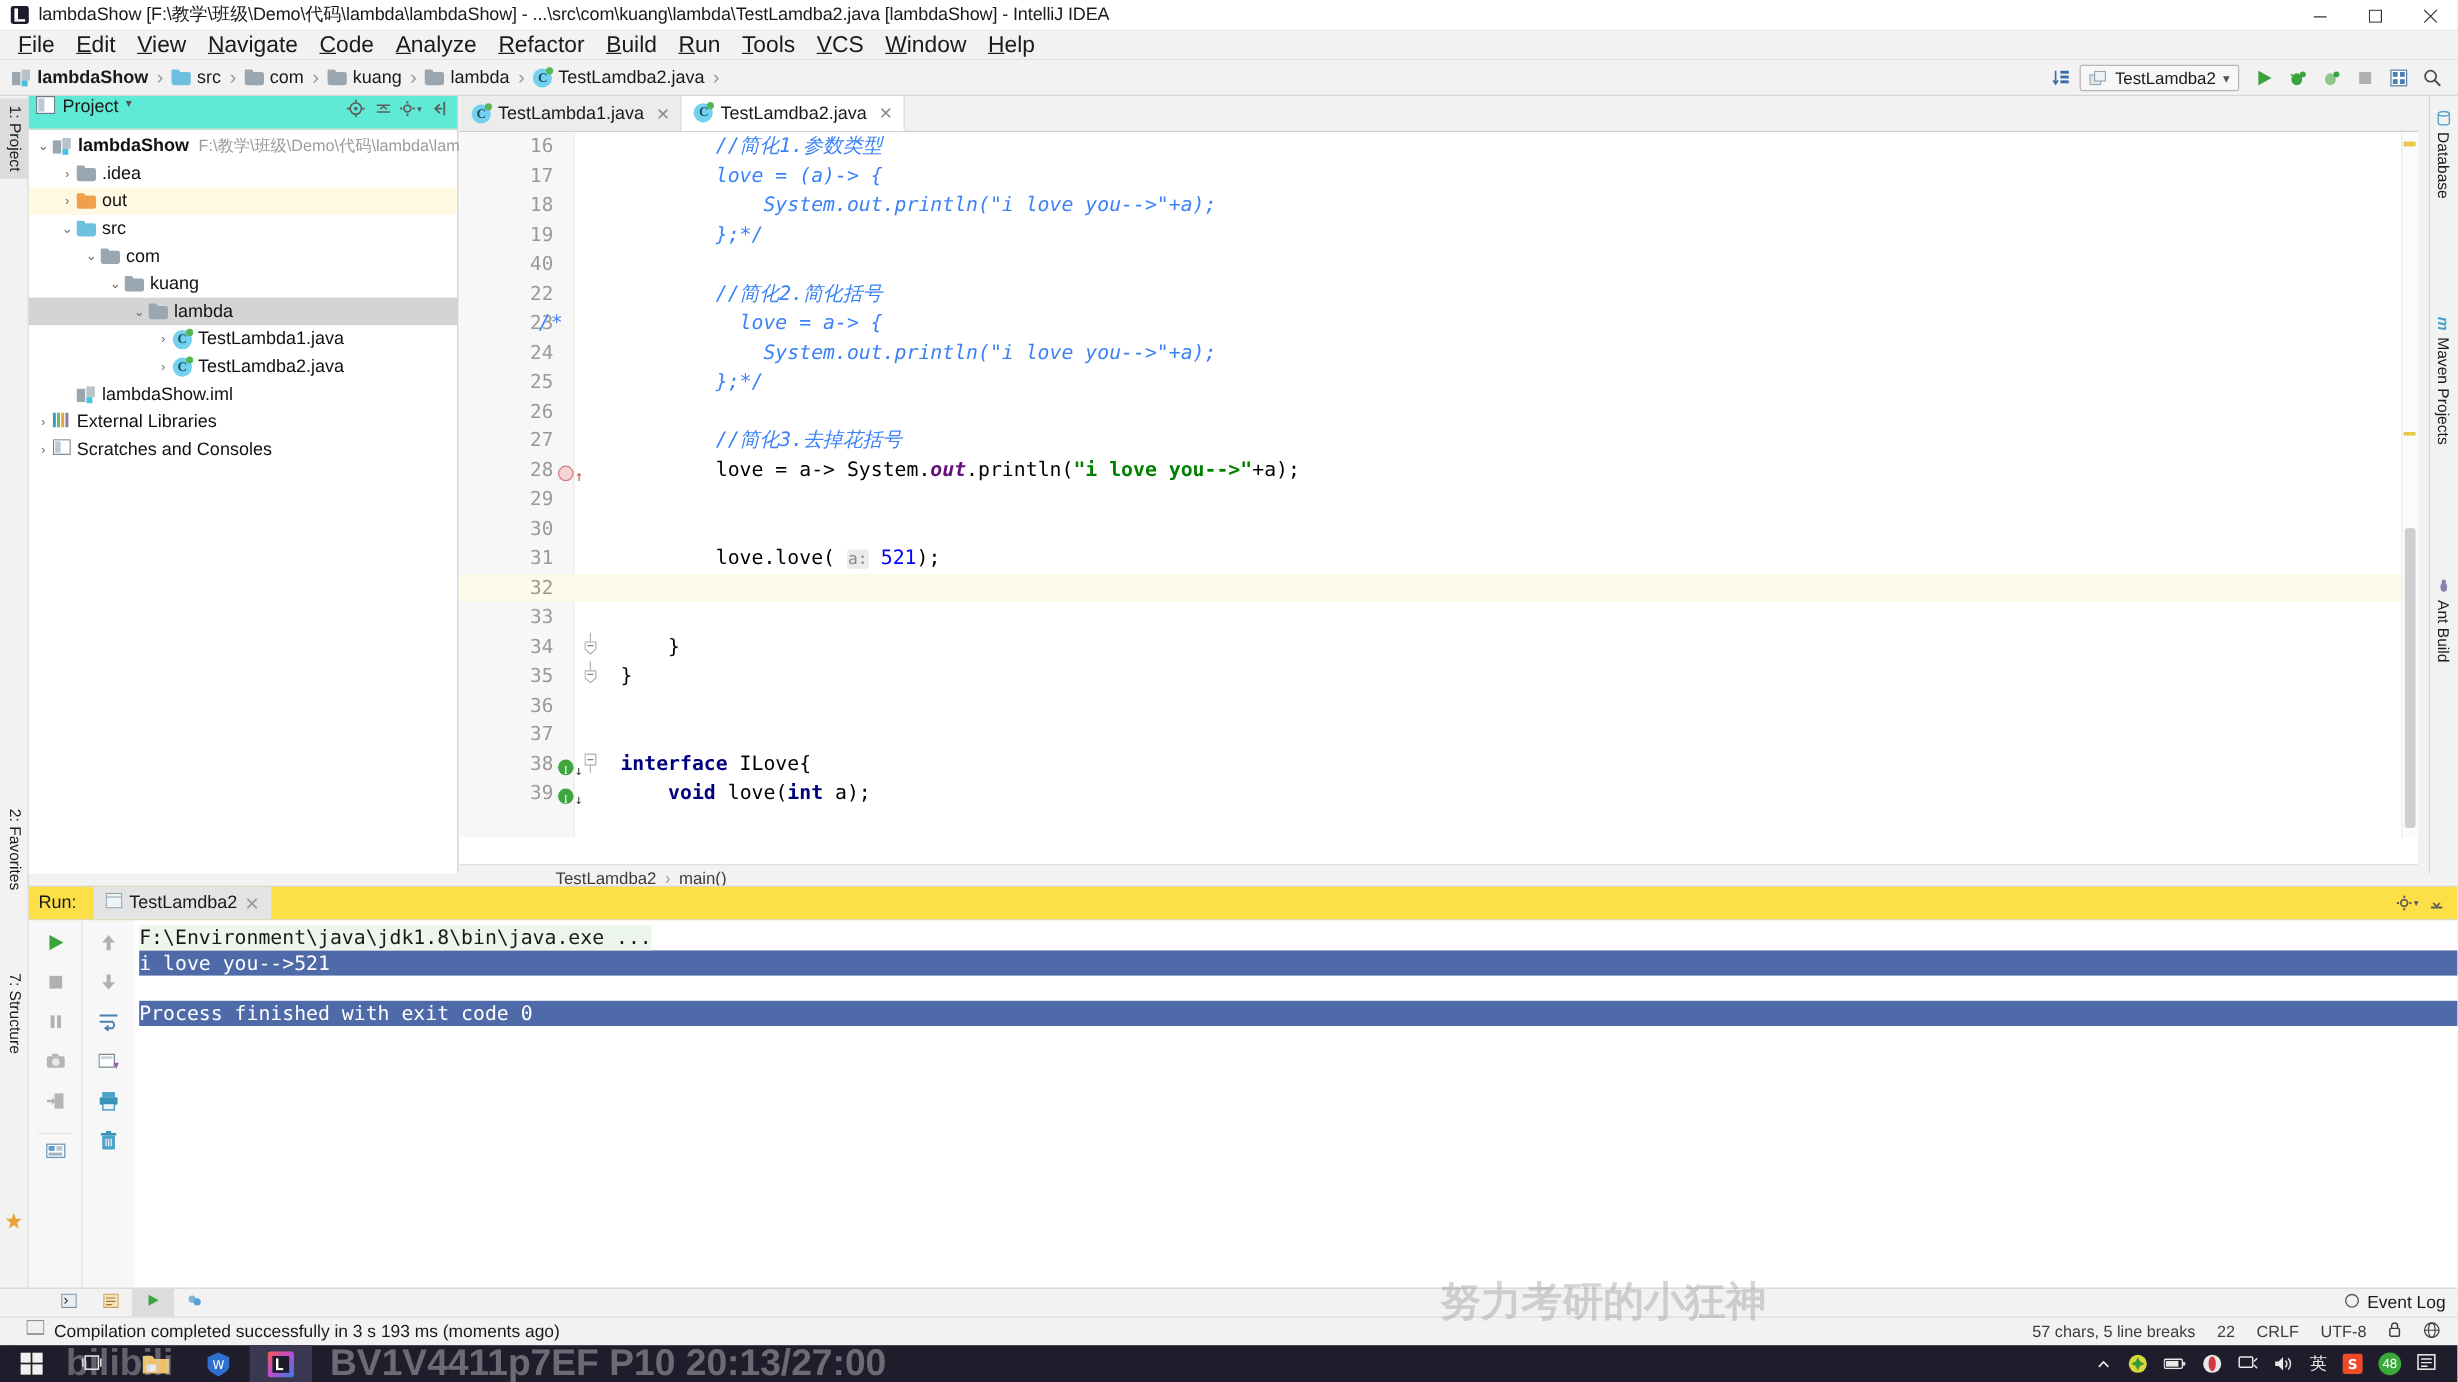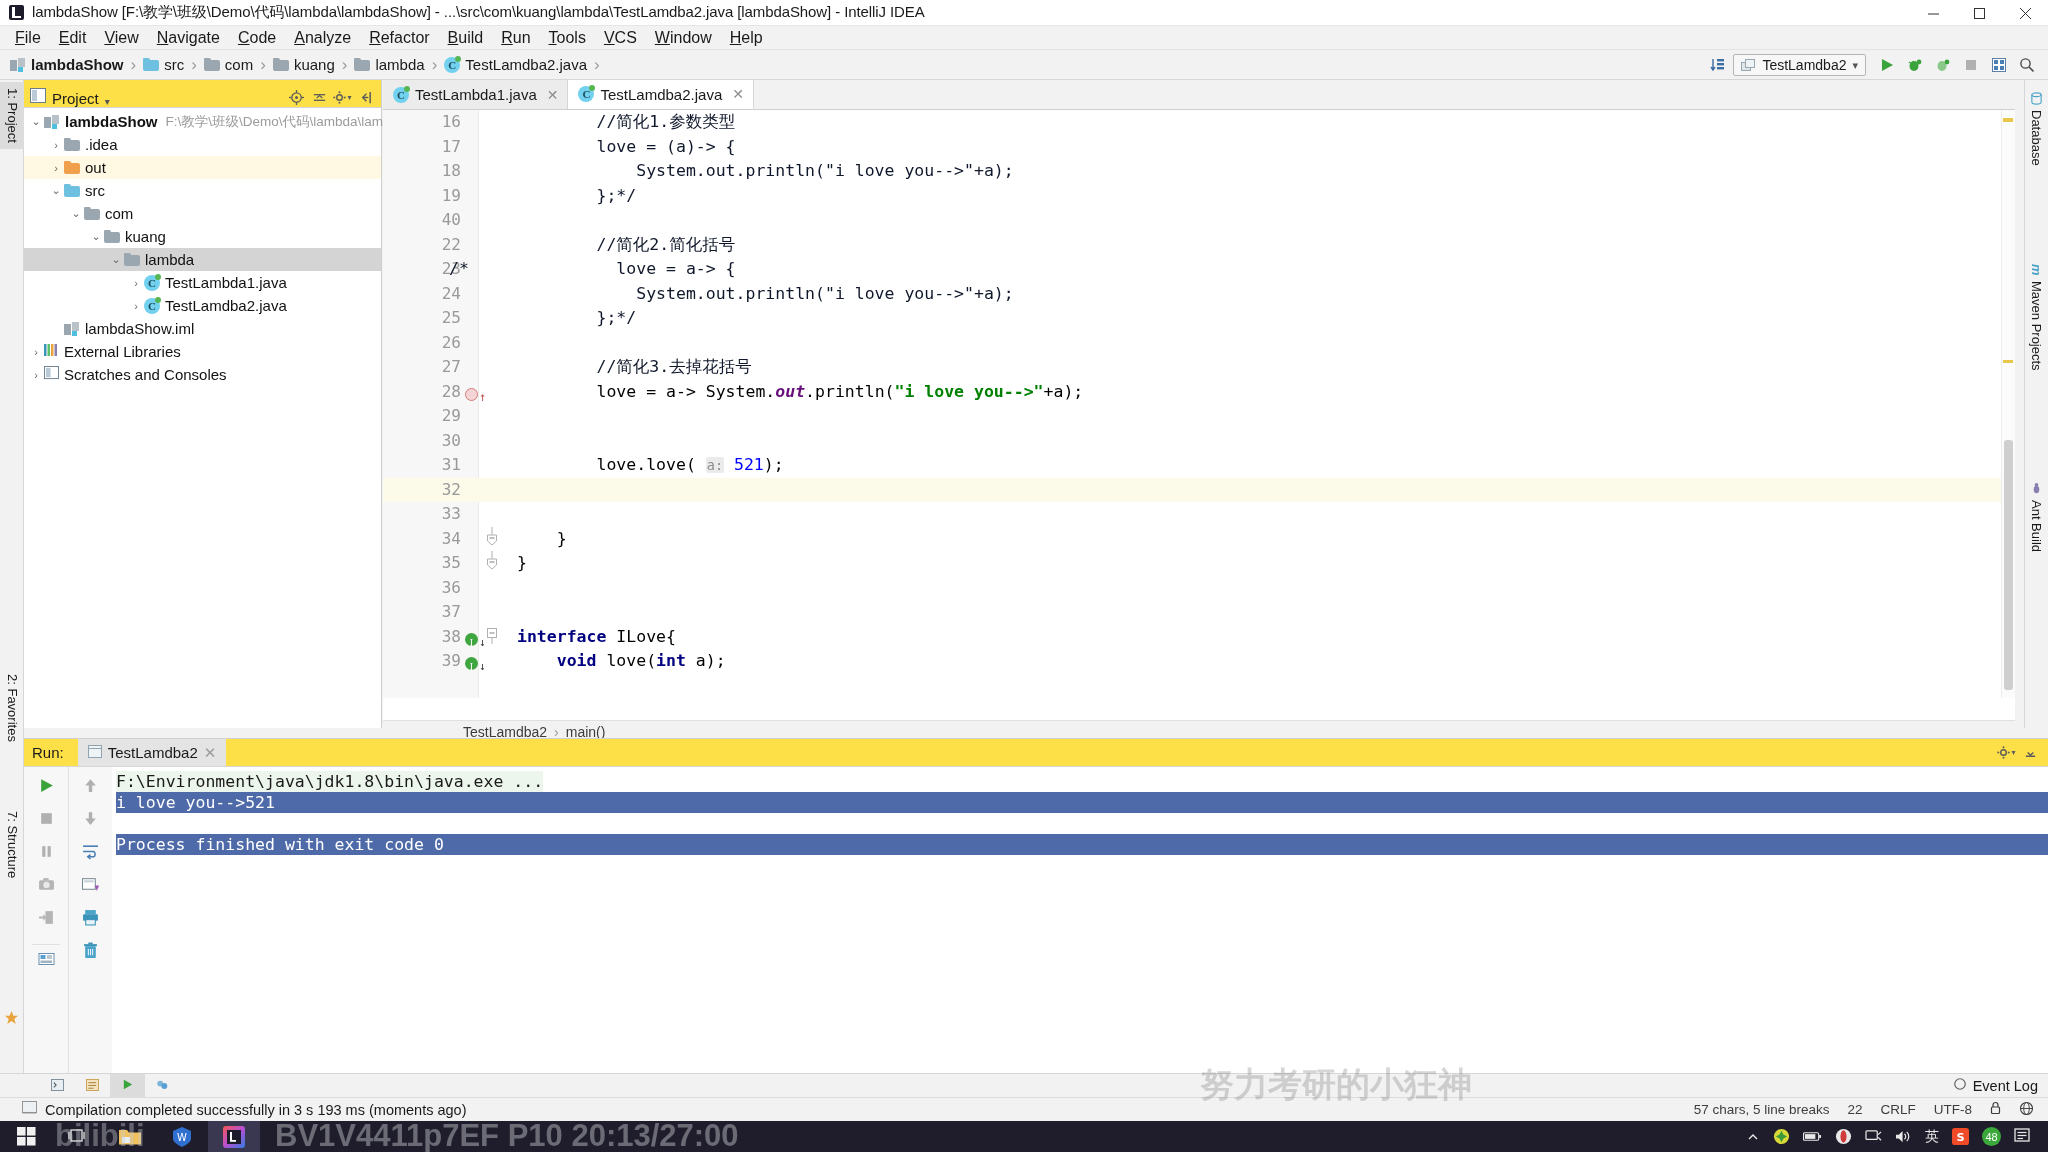--- a/index.html
+++ b/index.html
@@ -55,21 +55,21 @@
   .win-btn svg { display: block; }
 
   
   .menubar {
     position: absolute; left: 0; top: 26px; width: 2048px; height: 24px;
     background: #f2f2f2; display: flex; align-items: center;
     padding-left: 6px;
     border-bottom: 1px solid #e3e3e3;
   }
   .menu-item {
-    padding: 2px 9px; font-size: 16px; color: #1a1a1a; white-space: nowrap;
+    padding: 2px 9px; font-size: 19px; color: #1a1a1a; white-space: nowrap;
   }
   .menu-item u { text-decoration: underline; }
 
   
   .navbar {
     position: absolute; left: 0; top: 50px; width: 2048px; height: 30px;
     background: #f2f2f2; display: flex; align-items: center;
     padding-left: 10px; border-bottom: 1px solid #d6d6d6;
   }
   .crumb { display: flex; align-items: center; font-size: 15px; color: #1a1a1a; }
@@ -137,22 +137,22 @@
     white-space: nowrap;
   }
   .vtab.sel { background: #dcdcdc; }
 
   
   .projpanel {
     position: absolute; left: 24px; top: 80px; width: 358px; height: 648px;
     background: #ffffff; border-right: 1px solid #cfcfcf;
   }
   .proj-header {
-    height: 28px; background: #fde047; border-bottom: 1px solid #d6d6d6;
-    display: flex; align-items: flex-end; padding: 0 6px;
+    height: 28px; background: #5eead4; border-bottom: 1px solid #d6d6d6;
+    display: flex; align-items: flex-start; padding: 0 6px;
   }
   .proj-title { font-size: 15px; color: #1a1a1a; margin-left: 6px; }
   .proj-hdr-icons {
     margin-left: auto; display: flex; align-items: center; gap: 3px;
   }
   .hicon { width: 20px; height: 20px; display:flex; align-items:center; justify-content:center; color:#5c5c5c; }
 
   .tree { padding-top: 2px; font-size: 15px; color: #111; }
   .tnode {
     display: flex; align-items: center; height: 23px;
@@ -203,21 +203,21 @@
   .cline { position: relative; height: 24.5px; line-height: 24.5px; }
   .cline.current { background: #fcfae8; }
   .lnum {
     position: absolute; left: 0; width: 78px; text-align: right;
     color: #999999; font-size: 16px;
   }
   .ctext { position: absolute; left: 134px; white-space: pre; }
   .gmark { position: absolute; left: 82px; top: 4px; }
 
   
-  .s-comment { color: #0f172a; }
+  .s-comment { color: #3b82f6; font-style: italic; }
   .s-kw { color: #000080; font-weight: bold; }
   .s-str { color: #008000; font-weight: bold; }
   .s-num { color: #0000ff; }
   .s-static { color: #660e7a; font-style: italic; font-weight: bold; }
   .s-plain { color: #000000; }
   .s-param {
     color: #8c8c8c; background: #ebebeb; font-size: 13.5px;
     padding: 0 1px; border-radius: 2px;
   }
 

